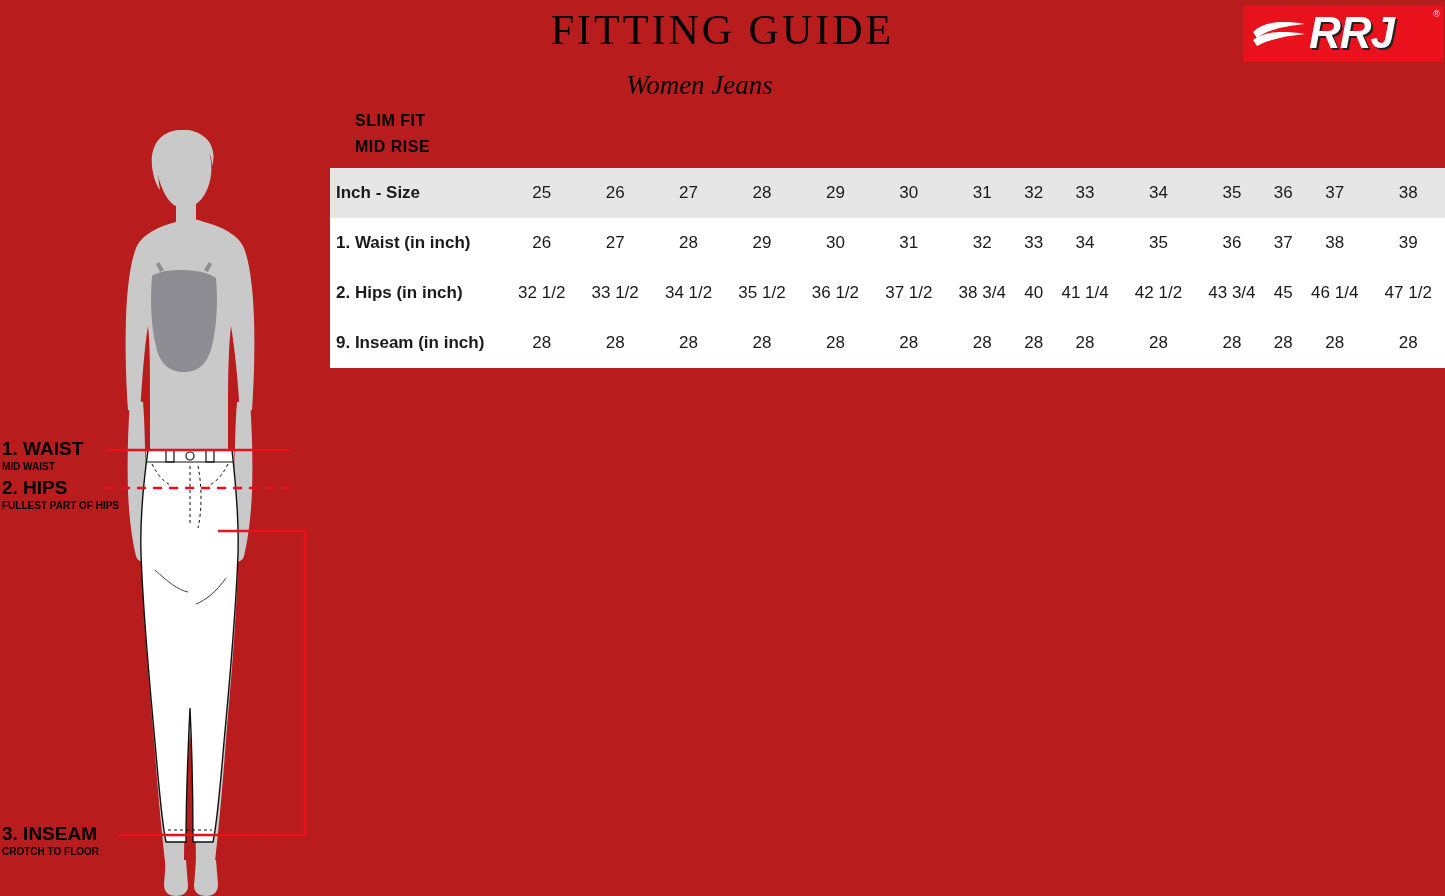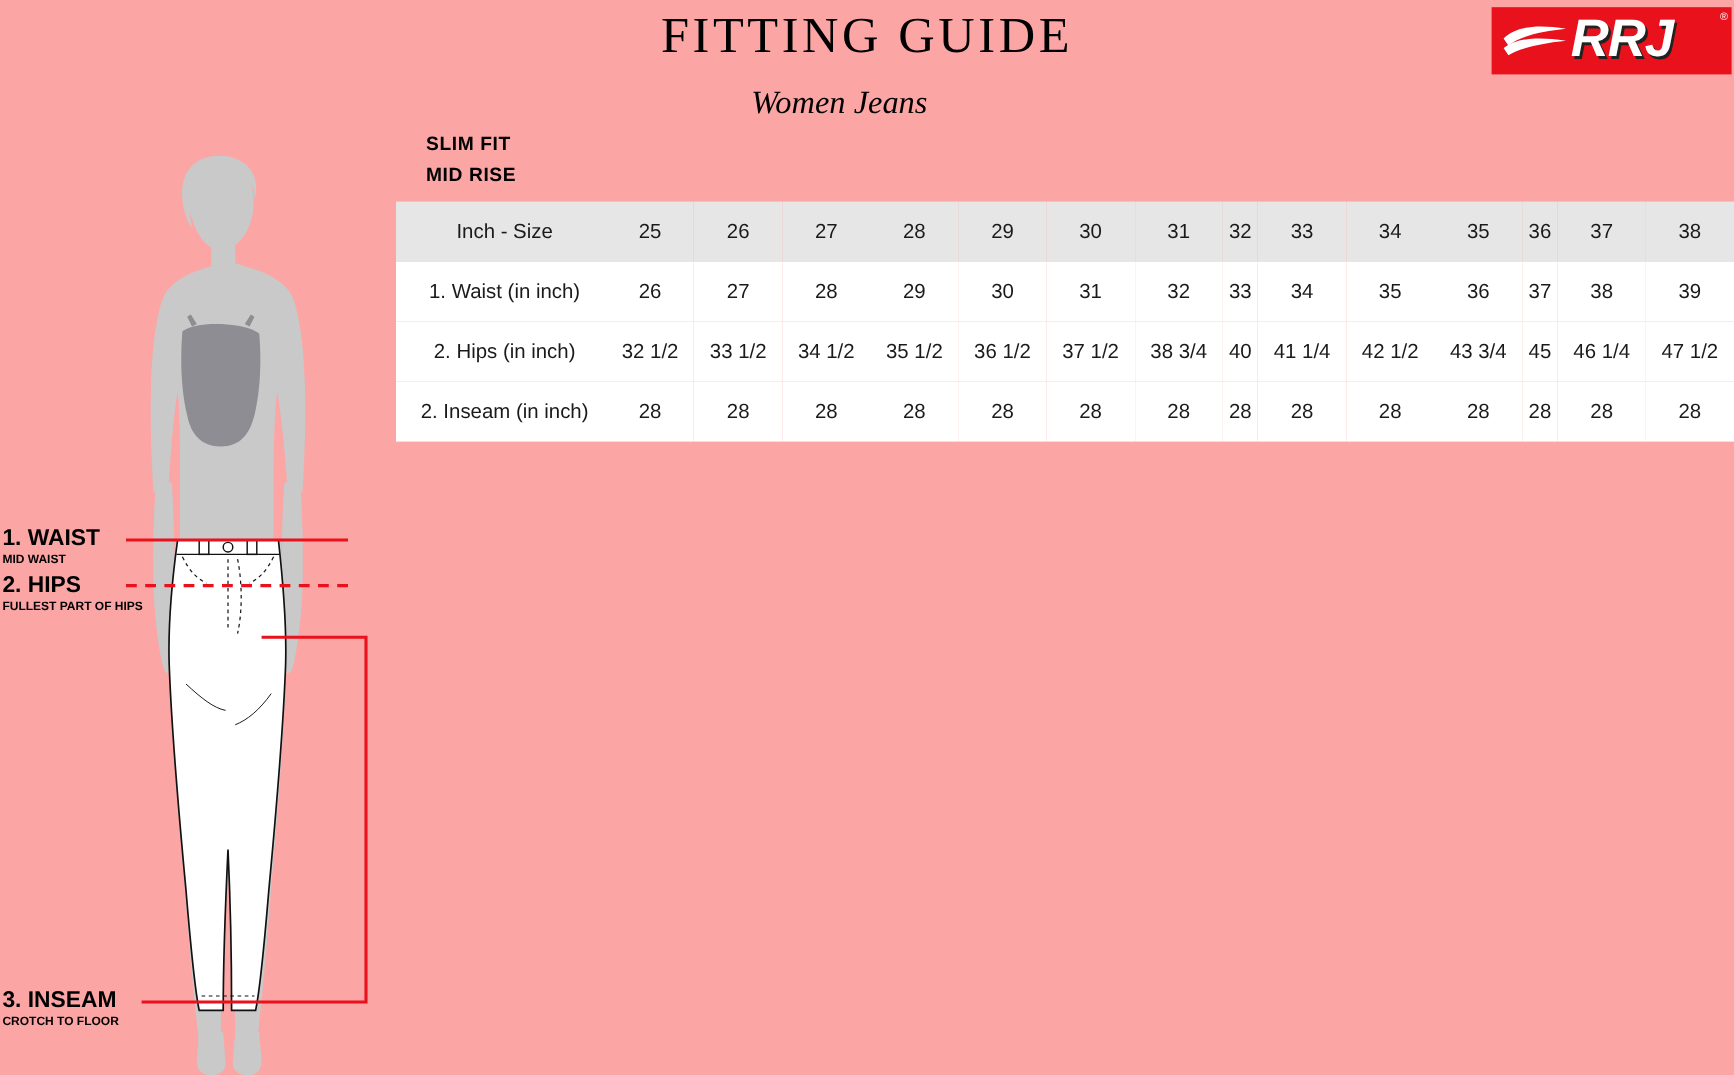--- a/index.html
+++ b/index.html
@@ -7,21 +7,21 @@
     margin: 0; padding: 0;
     width: 1445px; height: 896px;
     background: #ffffff;
     font-family: "Liberation Sans", sans-serif;
     overflow: hidden;
   }
   #page {
     position: relative;
     width: 1445px;
     height: 896px;
-    background: #fca5a5;
+    background: #b91c1c;
   }
 
   
   .title {
     position: absolute;
     top: 6px;
     left: 0;
     width: 1445px;
     text-align: center;
     font-family: "Liberation Serif", serif;
@@ -108,23 +108,24 @@
   table.size-table td {
     padding: 0;
     height: 50px;
     text-align: center;
     font-weight: normal;
     vertical-align: middle;
     white-space: nowrap;
   }
   table.size-table th.rowhead,
   table.size-table td.rowhead {
-    text-align: center;
+    text-align: left;
     padding-left: 6px;
     width: 175px;
+    font-weight: bold;
   }
   table.size-table tbody tr { background: #ffffff; }
 
   
   .figure {
     position: absolute;
     left: 0;
     top: 130px;
     width: 330px;
     height: 766px;
@@ -222,21 +223,21 @@
           <td>38 3/4</td>
           <td>40</td>
           <td>41 1/4</td>
           <td>42 1/2</td>
           <td>43 3/4</td>
           <td>45</td>
           <td>46 1/4</td>
           <td>47 1/2</td>
         </tr>
         <tr>
-          <td class="rowhead">2. Inseam (in inch)</td>
+          <td class="rowhead">9. Inseam (in inch)</td>
           <td>28</td>
           <td>28</td>
           <td>28</td>
           <td>28</td>
           <td>28</td>
           <td>28</td>
           <td>28</td>
           <td>28</td>
           <td>28</td>
           <td>28</td>

